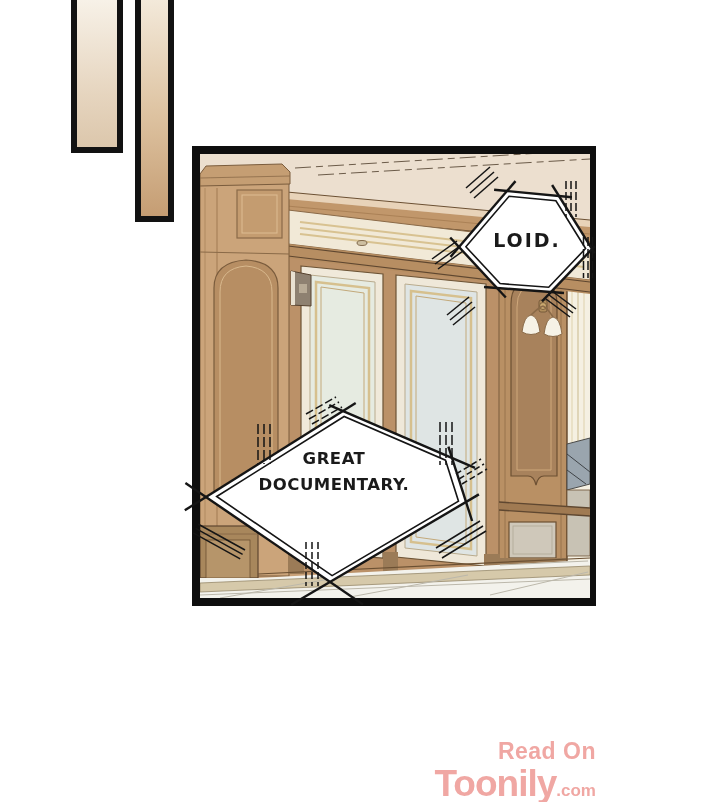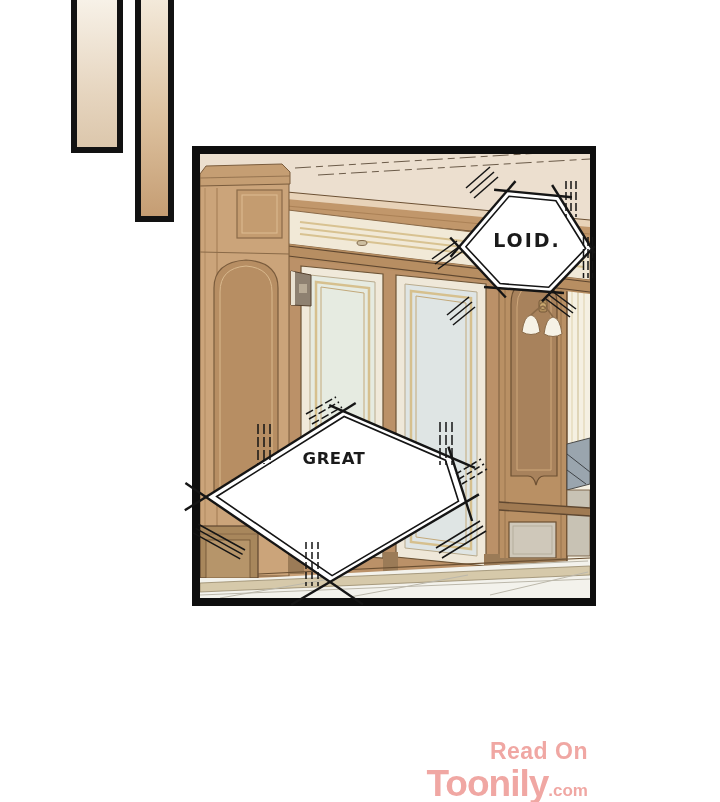--- a/index.html
+++ b/index.html
@@ -12,21 +12,21 @@
   .bar2{left:135px;top:-12px;width:39px;height:234px;
         background:linear-gradient(180deg,#f4ebdd 0%,#ddc2a0 55%,#c59d73 100%);}
   .panel{position:absolute;left:192px;top:146px;width:406px;height:460px;
          box-sizing:border-box;border:8px solid #0e0e0e;background:#ecdfcf;}
   .scene{display:block;}
   .bubble-layer{position:absolute;left:0;top:0;pointer-events:none;}
   .bubble-text{position:absolute;color:#1a1a1a;text-align:center;
                font-family:"DejaVu Sans","Liberation Sans",sans-serif;font-weight:700;}
   .bubble-text.loid{left:462px;top:229px;width:130px;font-size:19px;letter-spacing:2px;}
   .bubble-text.great{left:234px;top:446px;width:200px;font-size:16.5px;line-height:26px;letter-spacing:0.5px;}
-  .watermark{position:absolute;right:8px;top:740px;text-align:right;color:#f0a7a3;font-weight:bold;line-height:1;}
+  .watermark{position:absolute;right:0;top:740px;text-align:right;color:#f0a7a3;font-weight:bold;line-height:1;}
   .wm1{font-size:23px;letter-spacing:0.5px;}
   .wm2{font-size:37px;letter-spacing:-1px;margin-top:2px;}
   .wm-suffix{font-size:17px;letter-spacing:0;}
 </style>
 </head>
 <body>
 
 <div class="stage">
 
   <div class="bar bar1"></div>
@@ -230,20 +230,21 @@
       </g>
     </g>
   </svg>
 
   <div class="bubble-text loid">
     <span>LOID.</span>
   </div>
 
   <div class="bubble-text great">
     <div>GREAT</div>
+    <div>DOCUMENTARY.</div>
   </div>
 
   <div class="watermark">
     <div class="wm1">Read On</div>
     <div class="wm2"><span>Toonily</span><span class="wm-suffix">.com</span></div>
   </div>
 
 </div>
 
 </body></html>

